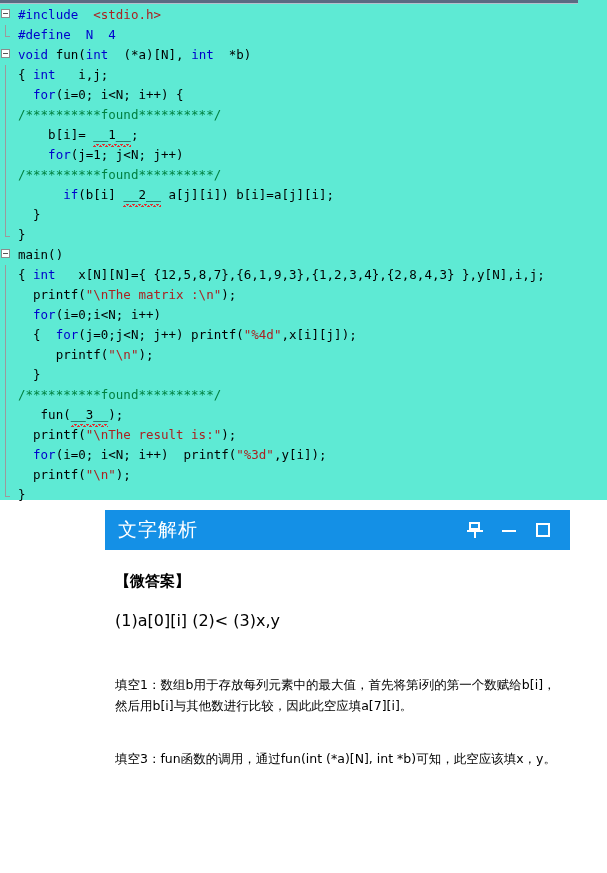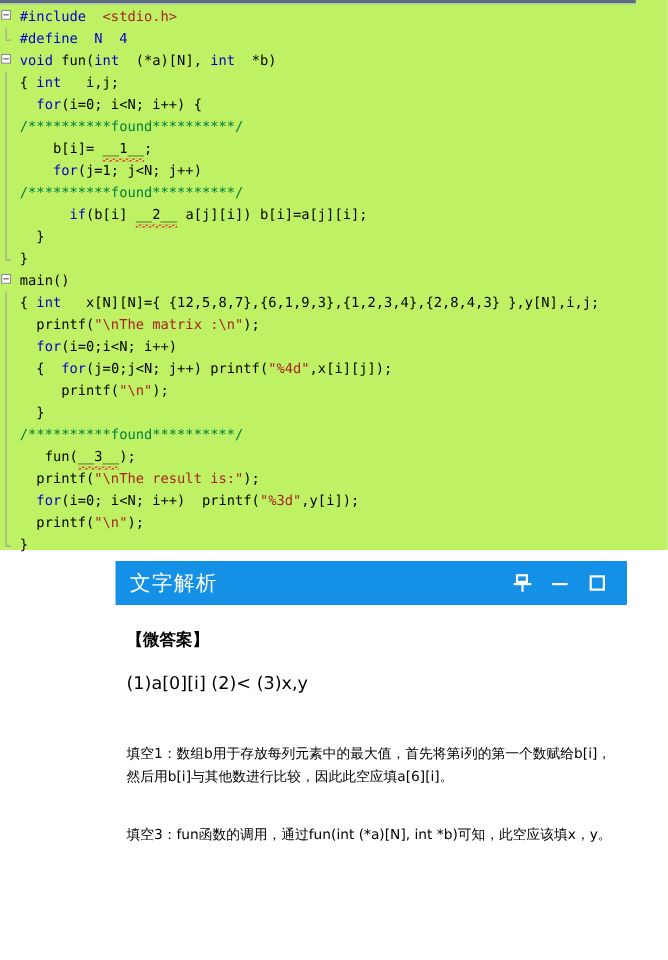--- a/index.html
+++ b/index.html
@@ -15,21 +15,21 @@
     position: relative;
   }
 
   
   #editor {
     position: absolute;
     left: 0;
     top: 0;
     width: 607px;
     height: 500px;
-    background: #bef264;
+    background: #5eead4;
   }
   #editor-topborder {
     position: absolute;
     left: 0;
     top: 0;
     width: 578px;
     height: 3px;
     background: #5a6b82;
   }
   #editor-topborder::after {
@@ -257,18 +257,18 @@
         </span>
       <span class="tb-btn ic-min"></span>
       <span class="tb-btn ic-max"></span>
     </div>
   </div>
 
   <div id="panel-body">
     <p class="sec-head">【微答案】</p>
     <p class="ans-line">(1)a[0][i] (2)&lt; (3)x,y</p>
     <div id="analysis-paras">
-        <p class="para">填空1：数组b用于存放每列元素中的最大值，首先将第i列的第一个数赋给b[i]，然后用b[i]与其他数进行比较，因此此空应填a[6][i]。</p>
+        <p class="para">填空1：数组b用于存放每列元素中的最大值，首先将第i列的第一个数赋给b[i]，然后用b[i]与其他数进行比较，因此此空应填a[7][i]。</p>
         <p class="para">填空3：fun函数的调用，通过fun(int (*a)[N], int *b)可知，此空应该填x，y。</p>
       </div>
   </div>
 
 </div>
 
 </body></html>

